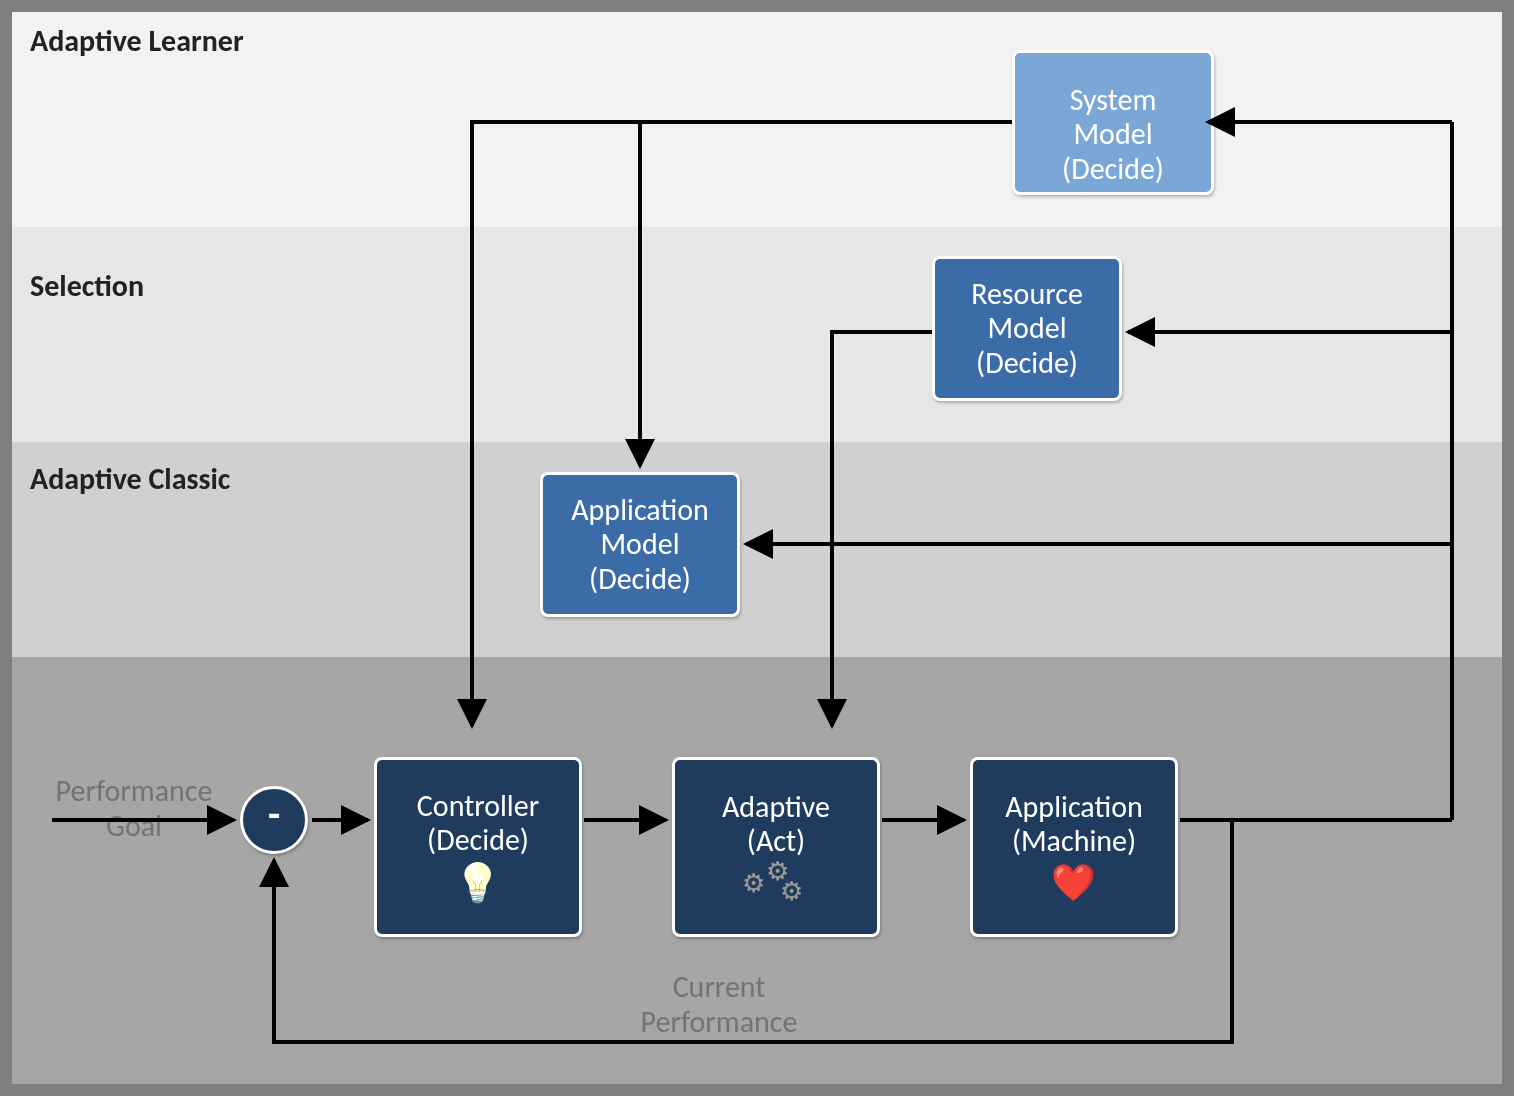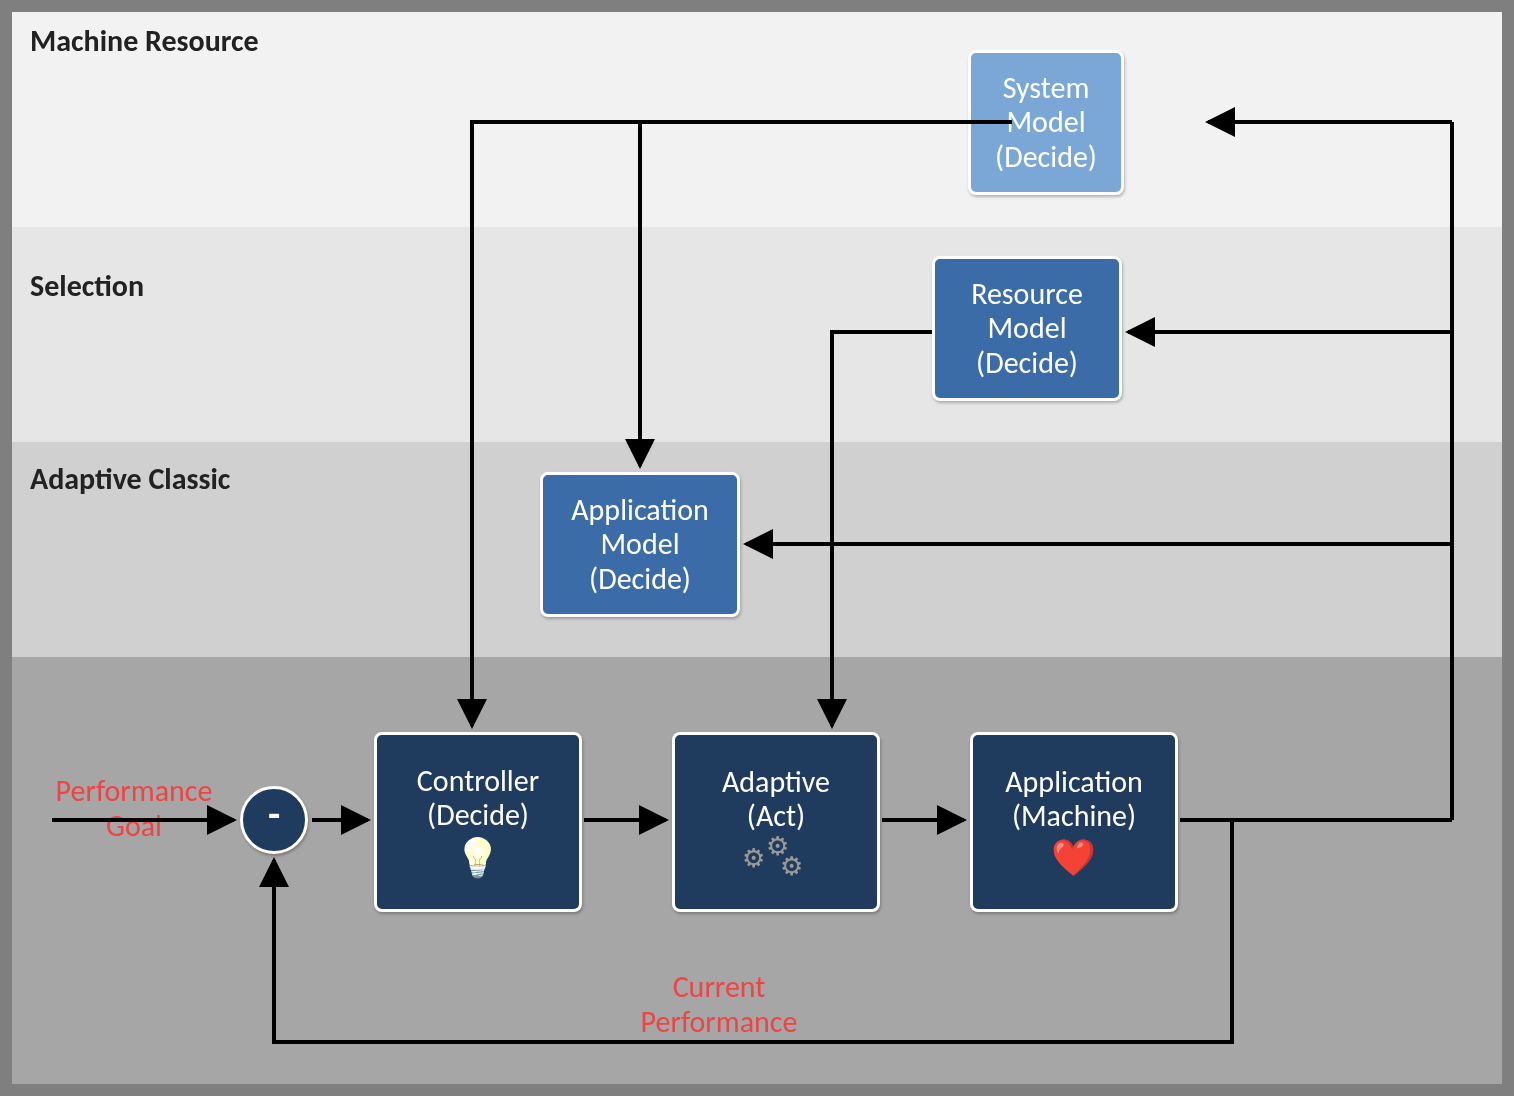--- a/index.html
+++ b/index.html
@@ -39,21 +39,21 @@
     font-size: 30px;
     line-height: 1.15;
     display: flex;
     flex-direction: column;
     justify-content: center;
     align-items: center;
     box-shadow: 1px 2px 3px rgba(0,0,0,0.25);
     padding: 6px 4px;
   }
   .node .line { white-space: nowrap; }
-  .darkblue  { background: #1f3b5e; }
+  .darkblue  { background: #1f3b5e; margin-top: 25px; }
   .midblue   { background: #3b6ca8; }
   .lightblue { background: #7ba7d7; }
 
   .circle {
     position: absolute;
     background: #1f3b5e;
     border: 3px solid #fff;
     border-radius: 50%;
     color: #fff;
     font-size: 40px;
@@ -62,21 +62,21 @@
     line-height: 1;
     display: flex;
     align-items: center;
     justify-content: center;
     box-shadow: 1px 2px 3px rgba(0,0,0,0.25);
   }
 
   .label {
     position: absolute;
     font-size: 30px;
-    color: #ef4444;
+    color: #737373;
     text-align: center;
     line-height: 1.15;
   }
 
   svg.arrows {
     position: absolute;
     left: 0; top: 0;
     width: 100%; height: 100%;
     pointer-events: none;
   }
@@ -89,28 +89,28 @@
 </head>
 <body>
 
 <div class="frame">
 
   <div class="layer l1"></div>
   <div class="layer l2"></div>
   <div class="layer l3"></div>
   <div class="layer l4"></div>
 
-  <div class="layer-title" style="left:18px; top:12px;">Machine Resource</div>
+  <div class="layer-title" style="left:18px; top:12px;">Adaptive Learner</div>
   <div class="layer-title" style="left:18px; top:222px;">
     <br>
     <span>Selection</span>
   </div>
   <div class="layer-title" style="left:18px; top:450px;">Adaptive Classic</div>
 
-  <div class="node lightblue" style="left:956px; top:38px; width:156px; height:145px;">
+  <div class="node lightblue" style="left:1000px; top:38px; width:202px; height:145px;justify-content:flex-end;">
     <span class="line">System</span>
     <span class="line">Model</span>
     <span class="line">(Decide)</span>
   </div>
 
   <div class="node midblue" style="left:920px; top:244px; width:190px; height:145px;">
     <span class="line">Resource</span>
     <span class="line">Model</span>
     <span class="line">(Decide)</span>
   </div>

